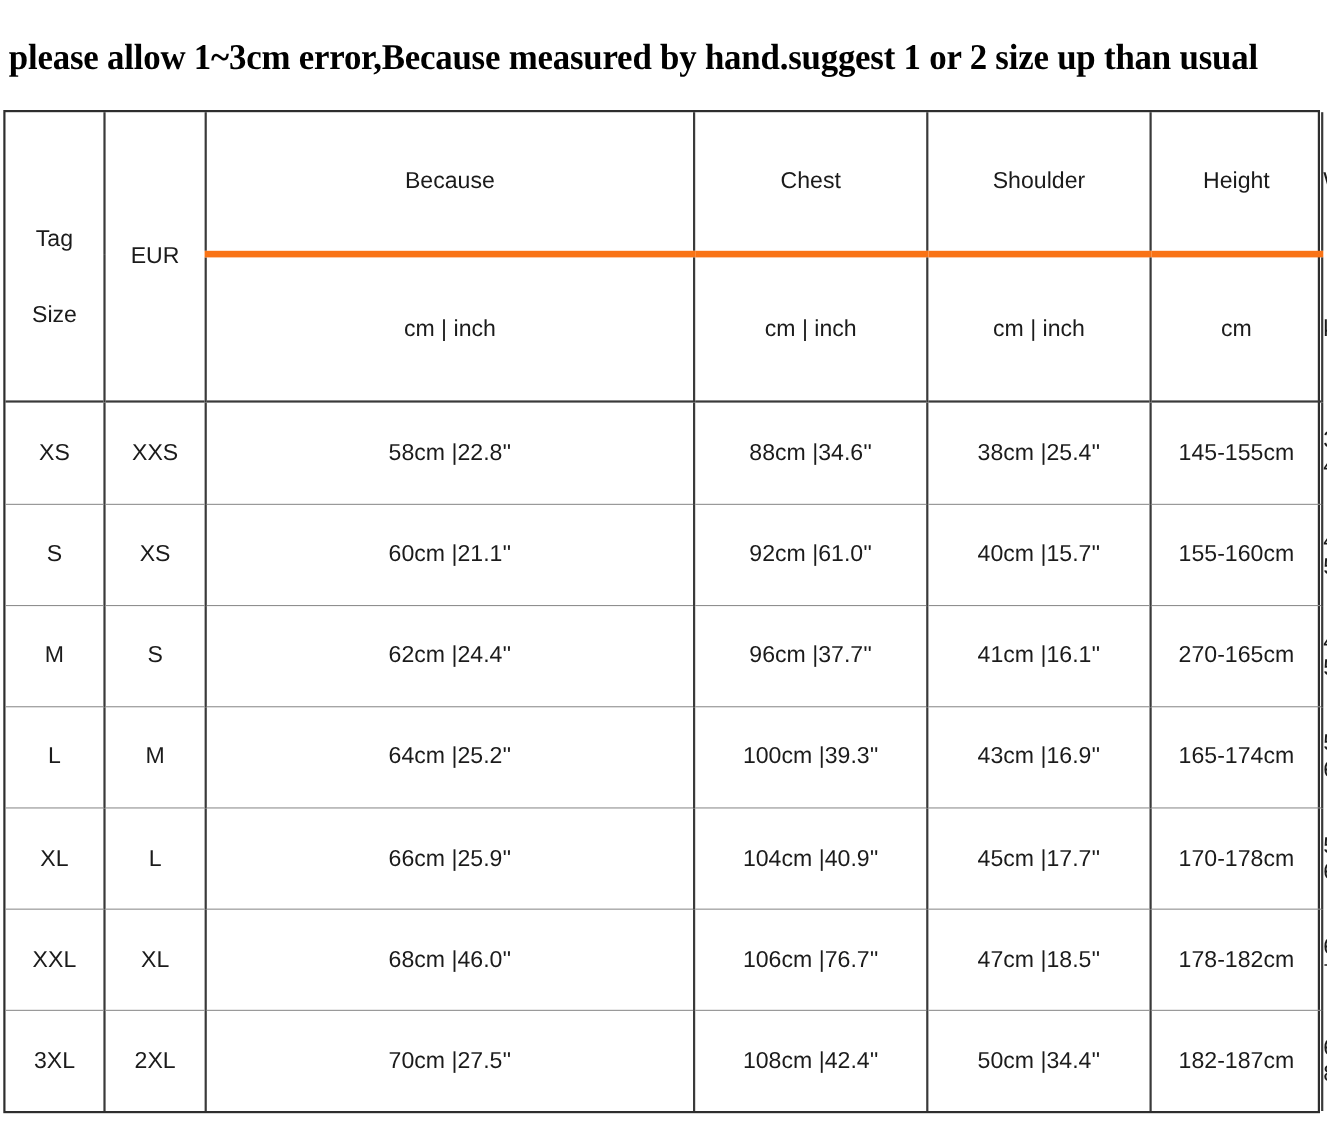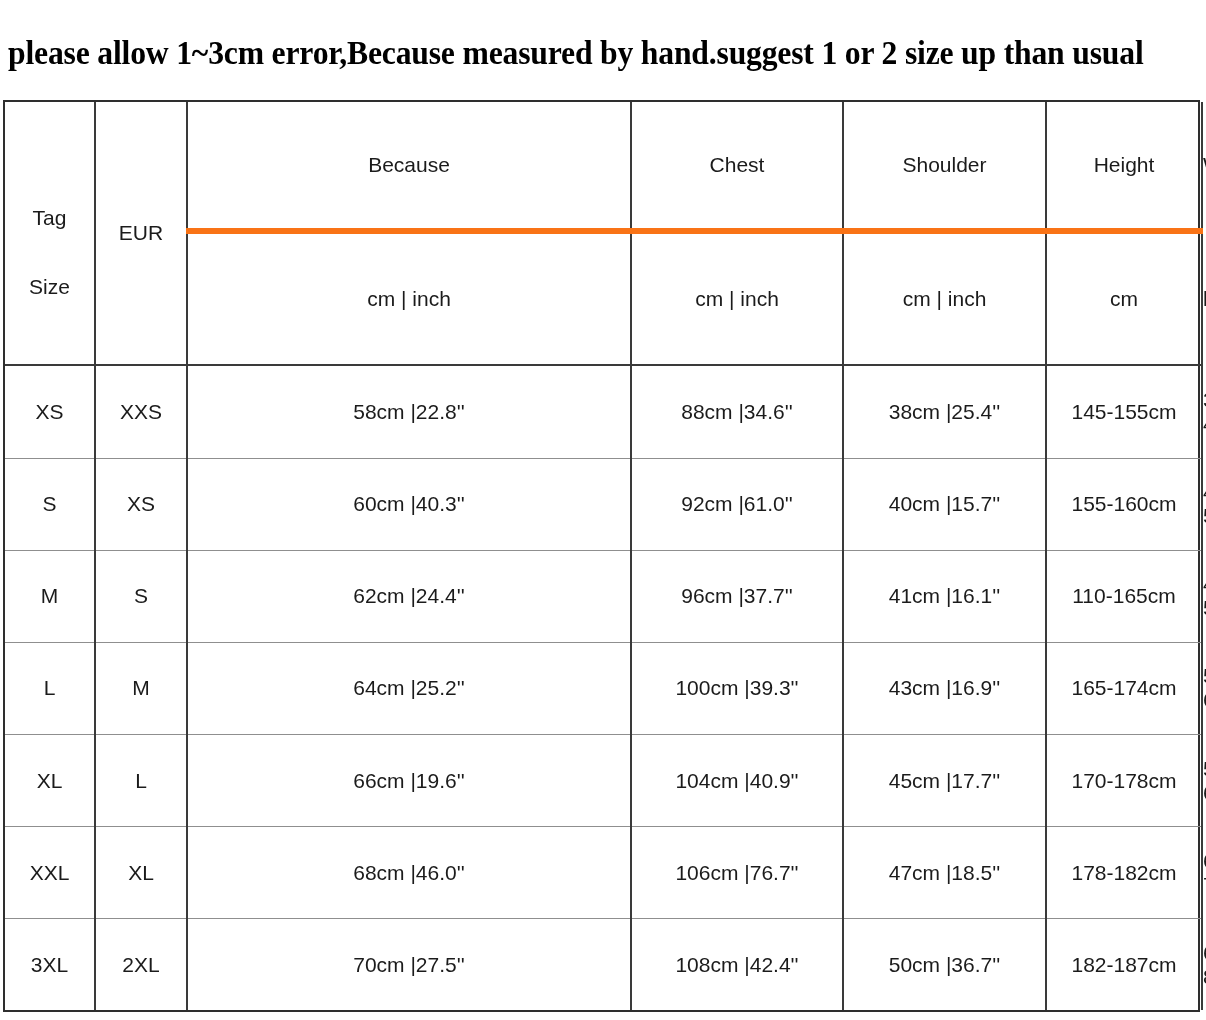--- a/index.html
+++ b/index.html
@@ -134,51 +134,51 @@
         <td class="vsep">58cm |22.8''</td>
         <td class="vsep">88cm |34.6''</td>
         <td class="vsep">38cm |25.4''</td>
         <td class="vsep">145-155cm</td>
         <td>35-45kg</td>
       </tr>
 
       <tr class="data-row">
         <td class="vsep">S</td>
         <td class="vsep">XS</td>
-        <td class="vsep">60cm |40.3''</td>
+        <td class="vsep">60cm |21.1''</td>
         <td class="vsep">92cm |61.0''</td>
         <td class="vsep">40cm |15.7''</td>
         <td class="vsep">155-160cm</td>
         <td>40-50kg</td>
       </tr>
 
       <tr class="data-row">
         <td class="vsep">M</td>
         <td class="vsep">S</td>
         <td class="vsep">62cm |24.4''</td>
         <td class="vsep">96cm |37.7''</td>
         <td class="vsep">41cm |16.1''</td>
-        <td class="vsep">110-165cm</td>
+        <td class="vsep">270-165cm</td>
         <td>45-55kg</td>
       </tr>
 
       <tr class="data-row">
         <td class="vsep">L</td>
         <td class="vsep">M</td>
         <td class="vsep">64cm |25.2''</td>
         <td class="vsep">100cm |39.3''</td>
         <td class="vsep">43cm |16.9''</td>
         <td class="vsep">165-174cm</td>
         <td>50-60kg</td>
       </tr>
 
       <tr class="data-row">
         <td class="vsep">XL</td>
         <td class="vsep">L</td>
-        <td class="vsep">66cm |19.6''</td>
+        <td class="vsep">66cm |25.9''</td>
         <td class="vsep">104cm |40.9''</td>
         <td class="vsep">45cm |17.7''</td>
         <td class="vsep">170-178cm</td>
         <td>55-65kg</td>
       </tr>
 
       <tr class="data-row">
         <td class="vsep">XXL</td>
         <td class="vsep">XL</td>
         <td class="vsep">68cm |46.0''</td>
@@ -186,20 +186,20 @@
         <td class="vsep">47cm |18.5''</td>
         <td class="vsep">178-182cm</td>
         <td>60-75kg</td>
       </tr>
 
       <tr class="data-row">
         <td class="vsep">3XL</td>
         <td class="vsep">2XL</td>
         <td class="vsep">70cm |27.5''</td>
         <td class="vsep">108cm |42.4''</td>
-        <td class="vsep">50cm |36.7''</td>
+        <td class="vsep">50cm |34.4''</td>
         <td class="vsep">182-187cm</td>
         <td>65-80kg</td>
       </tr>
 
     </tbody>
   </table>
 </div>
 
 </body></html>

